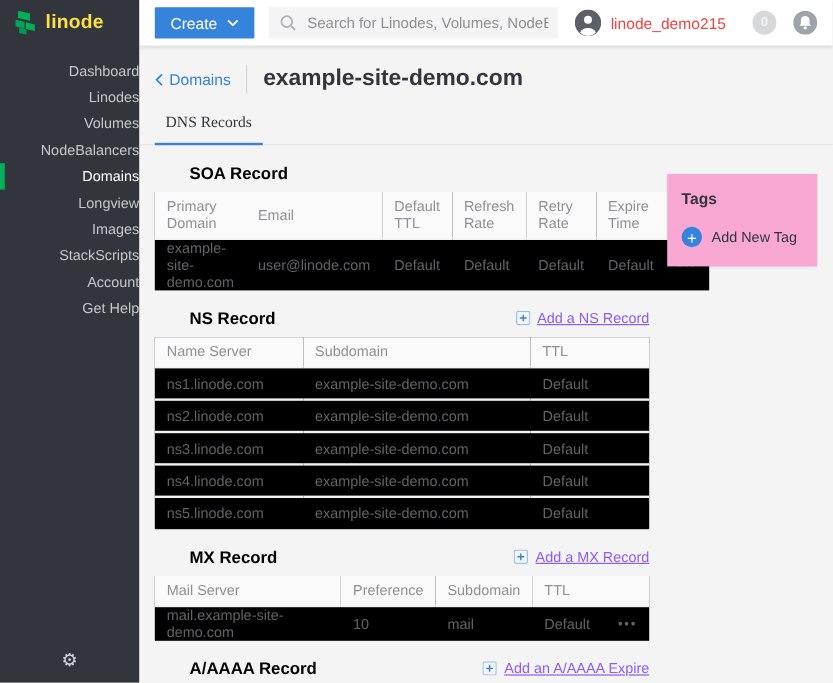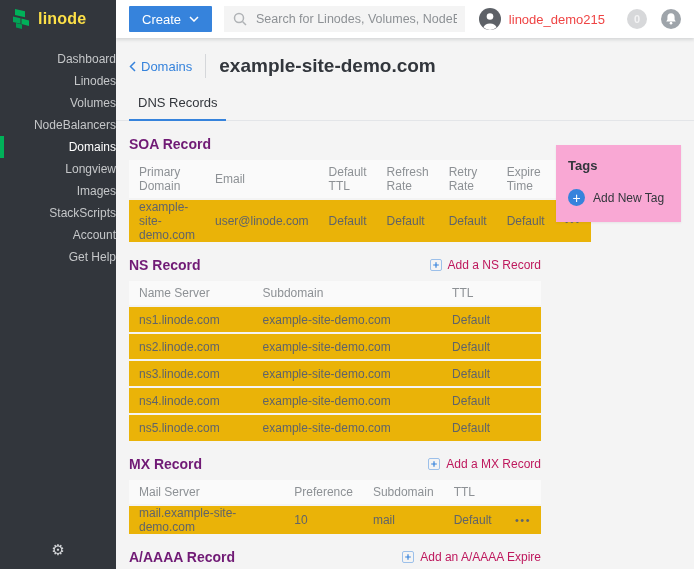--- a/index.html
+++ b/index.html
@@ -56,28 +56,28 @@
   .bell-circle { margin-left:14px; cursor:pointer; display:flex; }
   
   .content { flex:1; overflow:hidden; }
   .page-head { display:flex; align-items:center; padding:16px 13px 0; }
   .breadcrumb { display:flex; align-items:center; gap:5px; color:#3683dc; font-size:13px; cursor:pointer; }
   .head-divider { width:1px; height:24px; background:#d5d7da; margin:0 13px; }
   .page-title { font-size:19px; font-weight:bold; color:#32363c; }
   .tabbar { border-bottom:1px solid #e3e5e8; margin-top:15px; padding-left:13px; }
   .tab {
     display:inline-block; padding:0 9px 9px; margin-bottom:-1px;
-    font-size:13px; color:#32363c; border-bottom:2px solid #3683dc; cursor:pointer;
+    font-size:13px; color:#32363c; border-bottom:2px solid #3683dc; cursor:pointer;font-family:Liberation Serif, serif;
   }
   .body-row { display:flex; align-items:flex-start; padding:0 13px; gap:15px; }
   .records-col { flex:0 0 412px; width:412px; }
   .section-head { display:flex; justify-content:space-between; align-items:center; margin:15px 0 8px; }
-  .section-title { font-size:14px; font-weight:bold; color:#701a75; }
-  .add-link { display:flex; align-items:center; gap:6px; color:#be185d; font-size:12px; cursor:pointer; }
-  table.records { width:100%; border-collapse:collapse; background:#eab308; font-size:12px; }
+  .section-title { font-size:14px; font-weight:bold; color:#000000;margin-left:29px; }
+  .add-link { display:flex; align-items:center; gap:6px; color:#8b5cf6; font-size:12px; cursor:pointer;text-decoration:underline; }
+  table.records { width:100%; border-collapse:collapse; background:#000000; font-size:12px; }
   table.records th {
     background:#fafafa; color:#8d9195; font-weight:normal; text-align:left;
     padding:5px 10px; height:22px; cursor:pointer;
   }
   table.records td {
     color:#606469; padding:0 10px; height:27px; border-top:2px solid #f4f4f4;
   }
   td.menu-cell { text-align:right; color:#3683dc; font-size:11px; letter-spacing:1.5px; cursor:pointer; }
   
   .tags-card {

